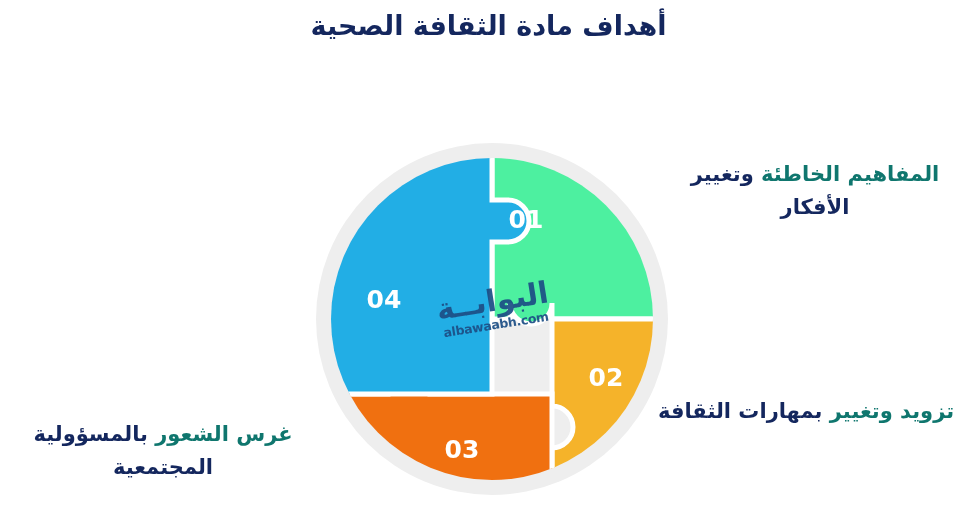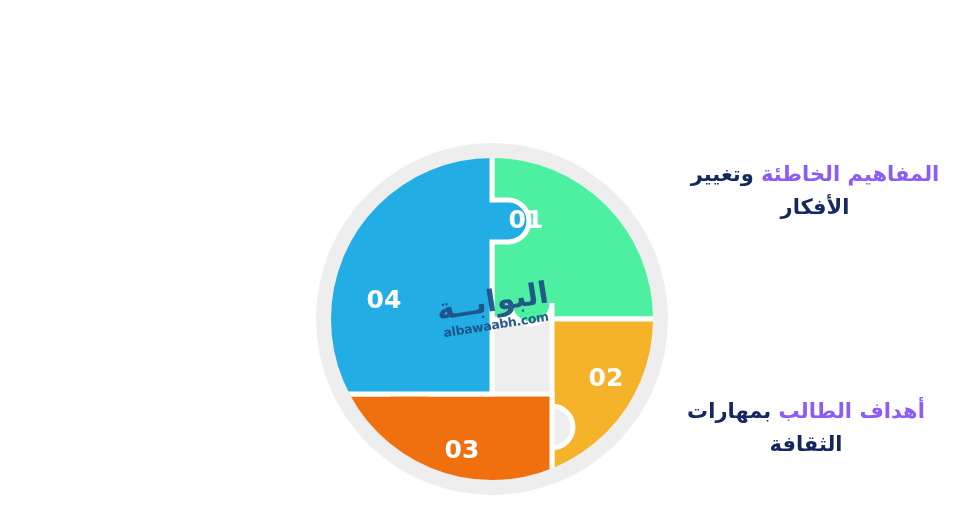--- a/index.html
+++ b/index.html
@@ -77,31 +77,32 @@
 
   
   .label{
     position:absolute;
     direction:rtl;
     font-size:21px;
     font-weight:bold;
     line-height:1.55;
     color:#14275e;
   }
-  .label .hl{color:#8b5cf6;}
+  .label .hl{color:#0f766e;}
   .label-01{right:12px;top:158px;width:300px;text-align:center;}
   .label-02{right:12px;top:395px;width:318px;text-align:center;}
   .label-03{left:8px;top:418px;width:310px;text-align:center;}
   .label-04{left:18px;top:225px;width:290px;text-align:center;}
 </style>
 </head>
 <body>
 
 <div id="stage">
 
+  <div class="page-title">أهداف مادة الثقافة الصحية</div>
 
   <div class="wheel-wrap">
 
     <div class="wheel-ring"></div>
 
     <svg class="wheel-svg" viewBox="0 0 352 385">
       <defs>
         <clipPath id="circClip">
           <circle cx="176" cy="191" r="161"></circle>
         </clipPath>
@@ -138,17 +139,18 @@
     </svg>
 
     <div class="watermark">
       <div class="wm-main">البوابــة</div>
       <div class="wm-sub">albawaabh.com</div>
     </div>
   </div>
 
   <div class="label label-01"><span class="hl">المفاهيم الخاطئة</span><span> وتغيير الأفكار</span></div>
 
-  <div class="label label-02"><span class="hl">أهداف الطالب</span><span> بمهارات الثقافة</span></div>
+  <div class="label label-02"><span class="hl">تزويد وتغيير</span><span> بمهارات الثقافة</span></div>
 
+  <div class="label label-03"><span class="hl">غرس الشعور</span><span> بالمسؤولية المجتمعية</span></div>
 
 
 </div>
 
 </body></html>

